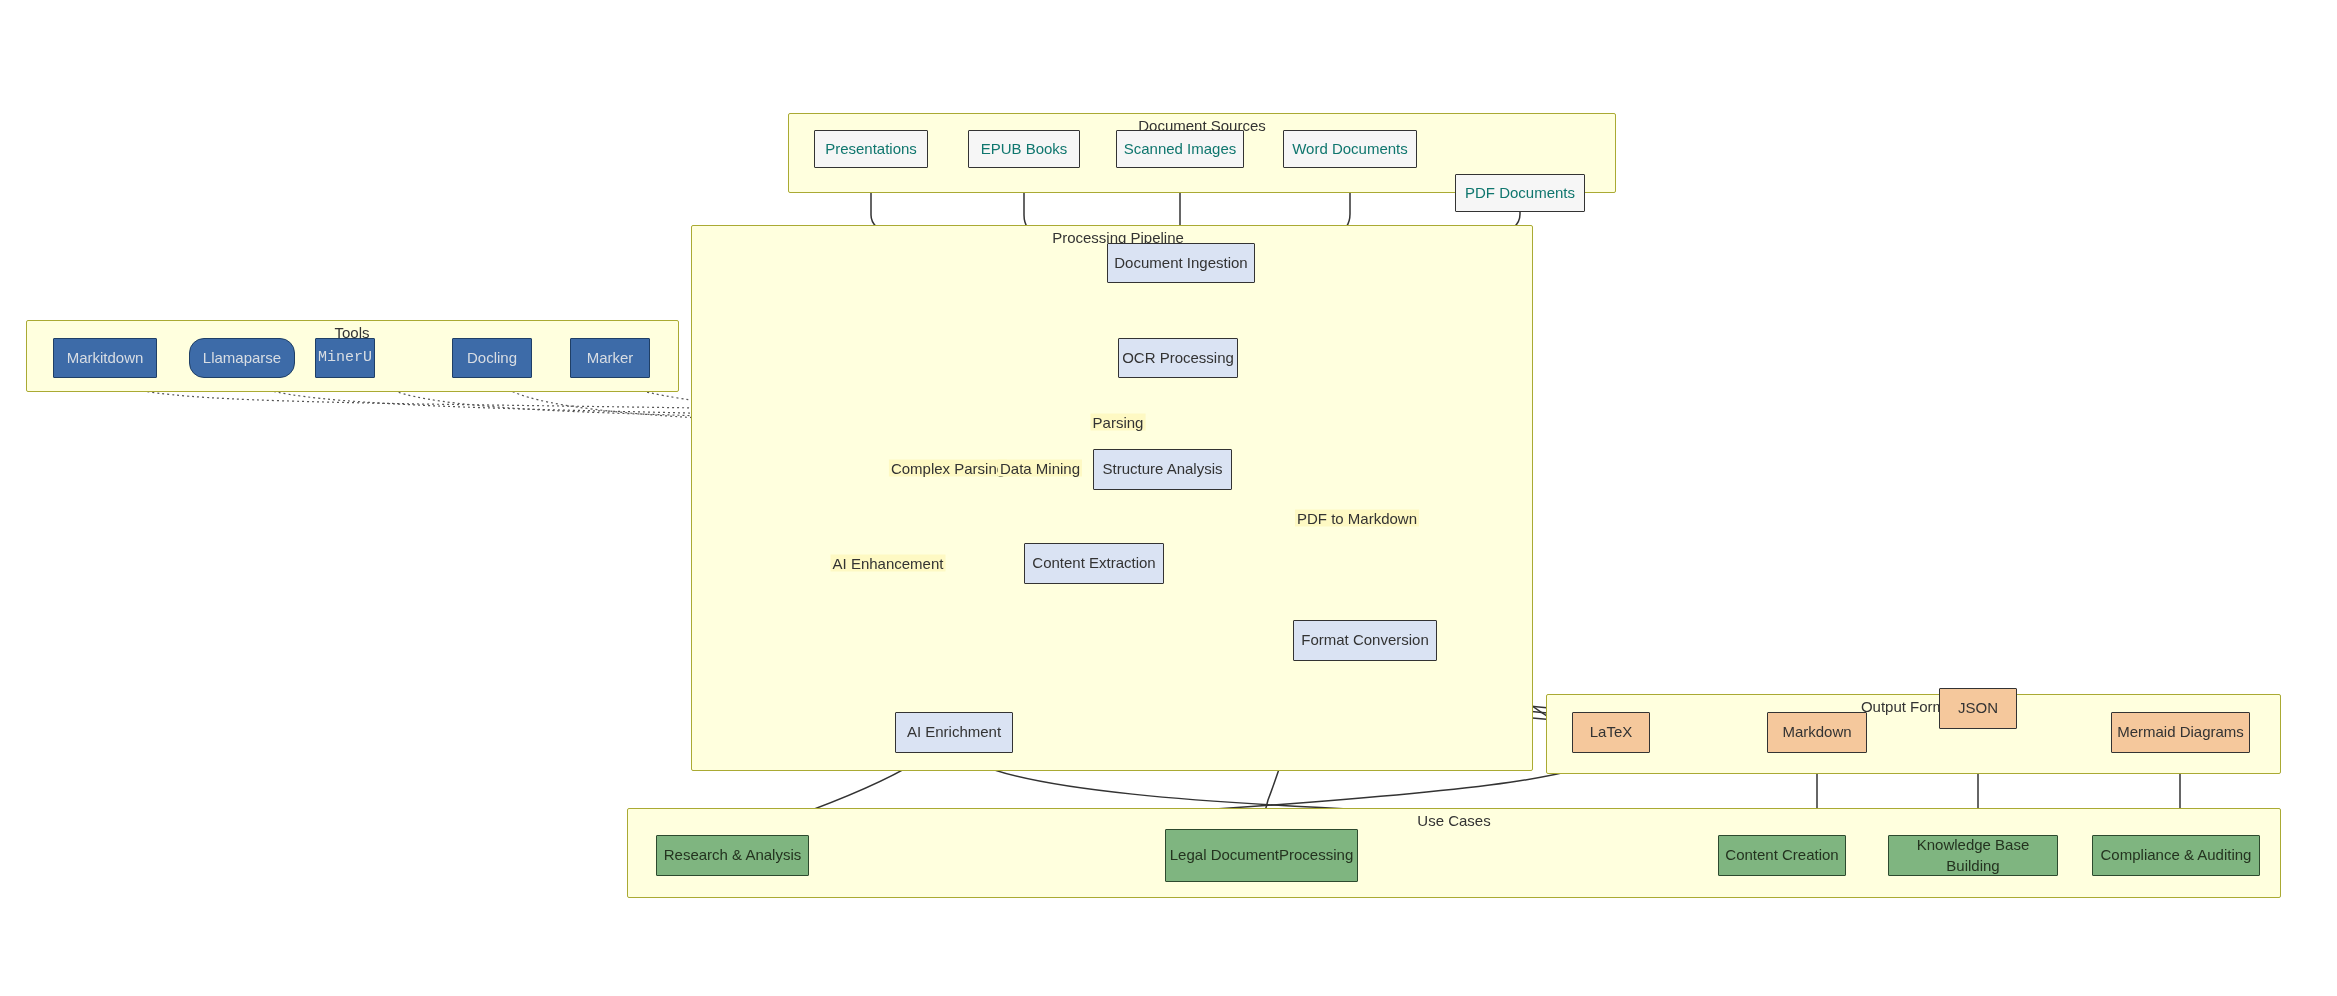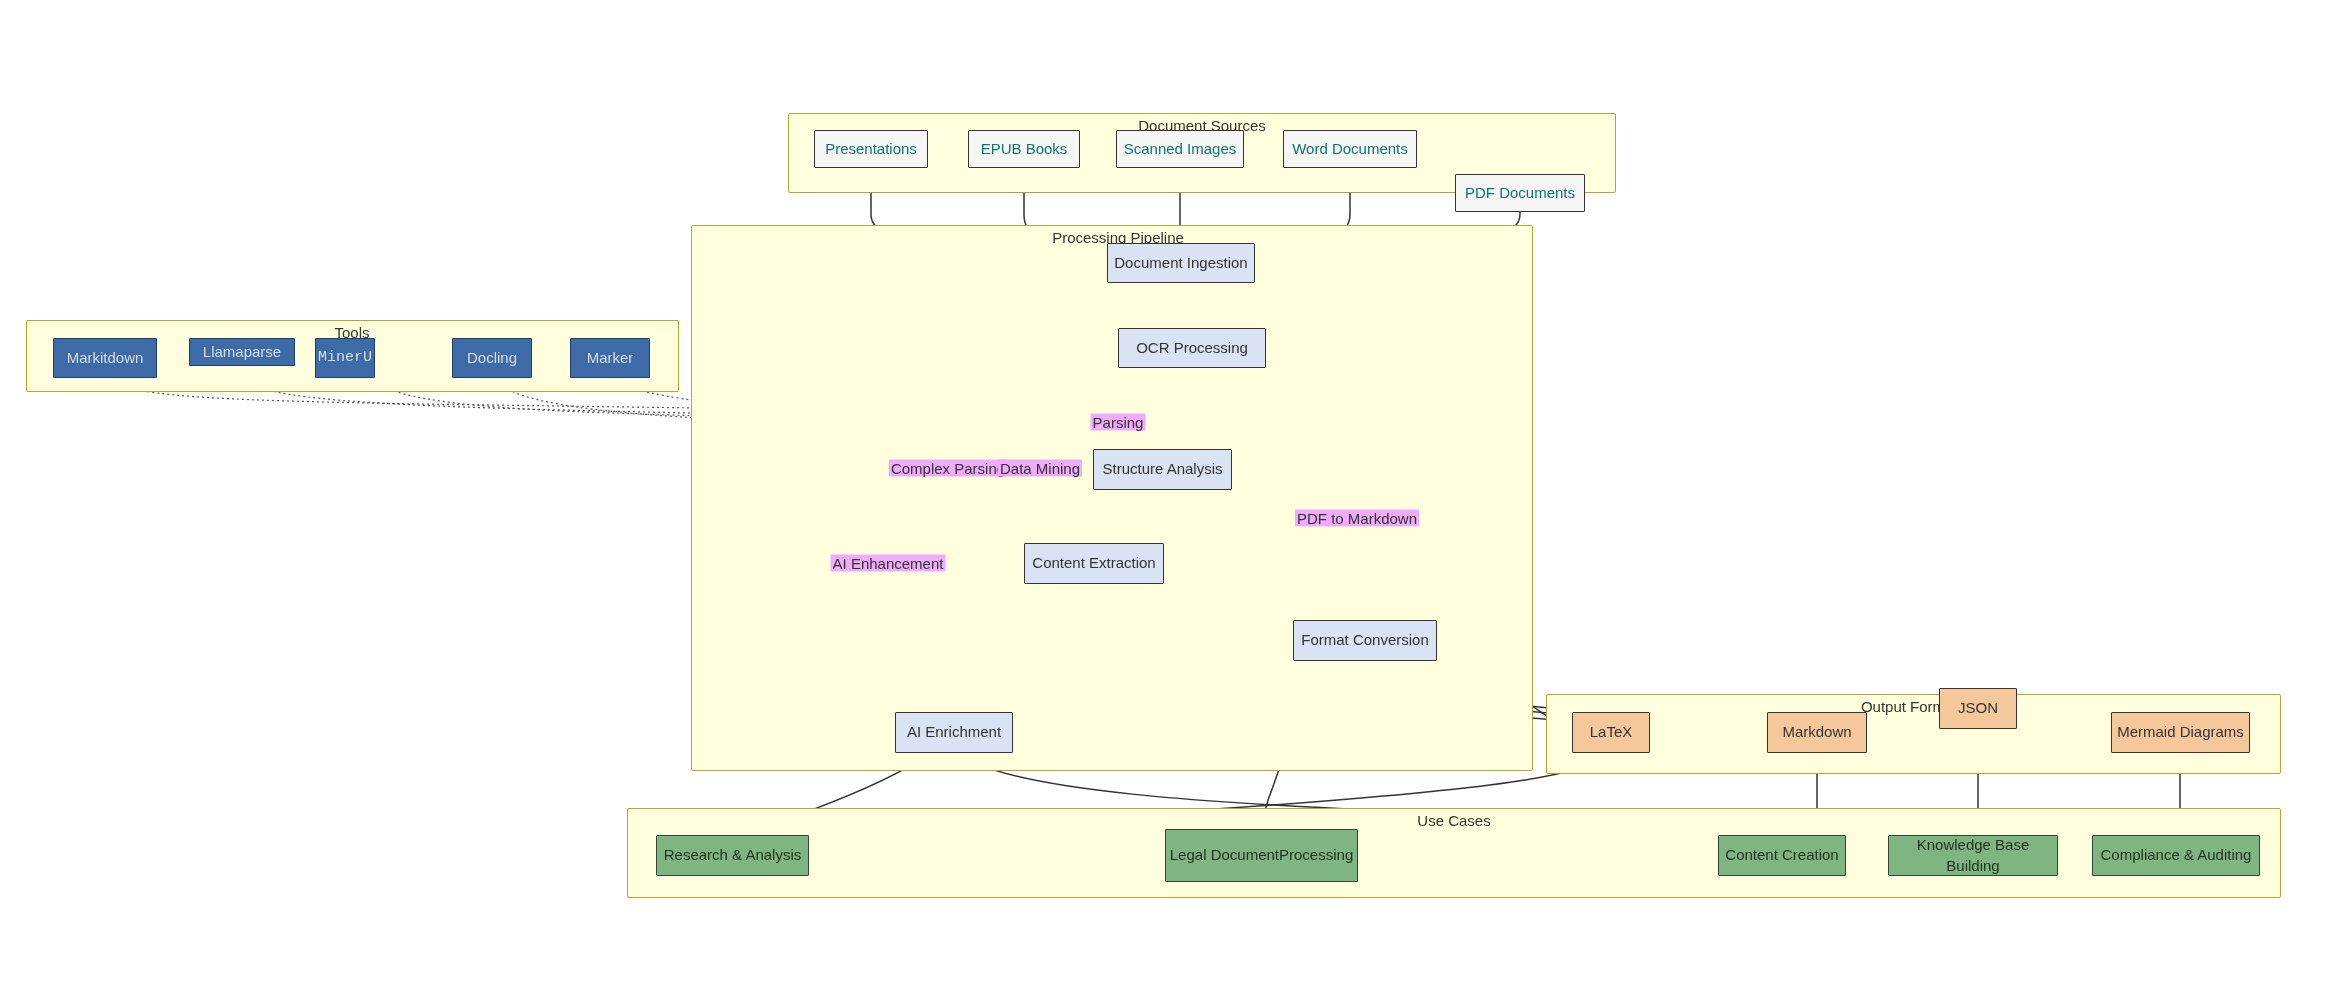--- a/index.html
+++ b/index.html
@@ -69,21 +69,21 @@
   }
   .n-usecase {
     background: #7fb580;
     border: 1.3px solid #2d4a2e;
     color: #24331f;
   }
   .edge-label {
     position: absolute;
     font-size: 15px;
     color: #333333;
-    background: #f0abfc;
+    background: #fef9c3;
     padding: 0 2px;
     white-space: nowrap;
     transform: translate(-50%, -50%);
   }
 </style>
 </head>
 <body>
 
 <div id="canvas">
 
@@ -157,28 +157,28 @@
 
   <div id="nodes-sources">
       <div class="node n-source" style="left: 814px; top: 130px; width: 114px; height: 38px;">Presentations</div>
       <div class="node n-source" style="left: 968px; top: 130px; width: 112px; height: 38px;">EPUB Books</div>
       <div class="node n-source" style="left: 1116px; top: 130px; width: 128px; height: 38px;">Scanned Images</div>
       <div class="node n-source" style="left: 1283px; top: 130px; width: 134px; height: 38px;">Word Documents</div>
       <div class="node n-source" style="left: 1455px; top: 130px; width: 130px; height: 38px; margin-top: 44px;">PDF Documents</div>
     </div>
   <div id="nodes-tools">
       <div class="node n-tool" style="left: 53px; top: 338px; width: 104px; height: 40px;">Markitdown</div>
-      <div class="node n-tool" style="left: 189px; top: 338px; width: 106px; height: 28px;">Llamaparse</div>
+      <div class="node n-tool" style="left: 189px; top: 338px; width: 106px; height: 40px; border-radius: 15px;">Llamaparse</div>
       <div class="node n-tool" style="left: 315px; top: 338px; width: 60px; height: 40px; font-family: Liberation Mono, monospace;">MinerU</div>
       <div class="node n-tool" style="left: 452px; top: 338px; width: 80px; height: 40px;">Docling</div>
       <div class="node n-tool" style="left: 570px; top: 338px; width: 80px; height: 40px;">Marker</div>
     </div>
   <div id="nodes-process">
       <div class="node n-process" style="left: 1107px; top: 243px; width: 148px; height: 40px;">Document Ingestion</div>
-      <div class="node n-process" style="left: 1118px; top: 328px; width: 148px; height: 40px;">OCR Processing</div>
+      <div class="node n-process" style="left: 1118px; top: 338px; width: 120px; height: 40px;">OCR Processing</div>
       <div class="node n-process" style="left: 1093px; top: 449px; width: 139px; height: 41px;">Structure Analysis</div>
       <div class="node n-process" style="left: 1024px; top: 543px; width: 140px; height: 41px;">Content Extraction</div>
       <div class="node n-process" style="left: 1293px; top: 620px; width: 144px; height: 41px;">Format Conversion</div>
       <div class="node n-process" style="left: 895px; top: 712px; width: 118px; height: 41px;">AI Enrichment</div>
     </div>
   <div id="nodes-outputs">
       <div class="node n-output" style="left: 1572px; top: 712px; width: 78px; height: 41px;">LaTeX</div>
       <div class="node n-output" style="left: 1767px; top: 712px; width: 100px; height: 41px;">Markdown</div>
       <div class="node n-output" style="left: 1939px; top: 688px; width: 78px; height: 41px;">JSON</div>
       <div class="node n-output" style="left: 2111px; top: 712px; width: 139px; height: 41px;">Mermaid Diagrams</div>

